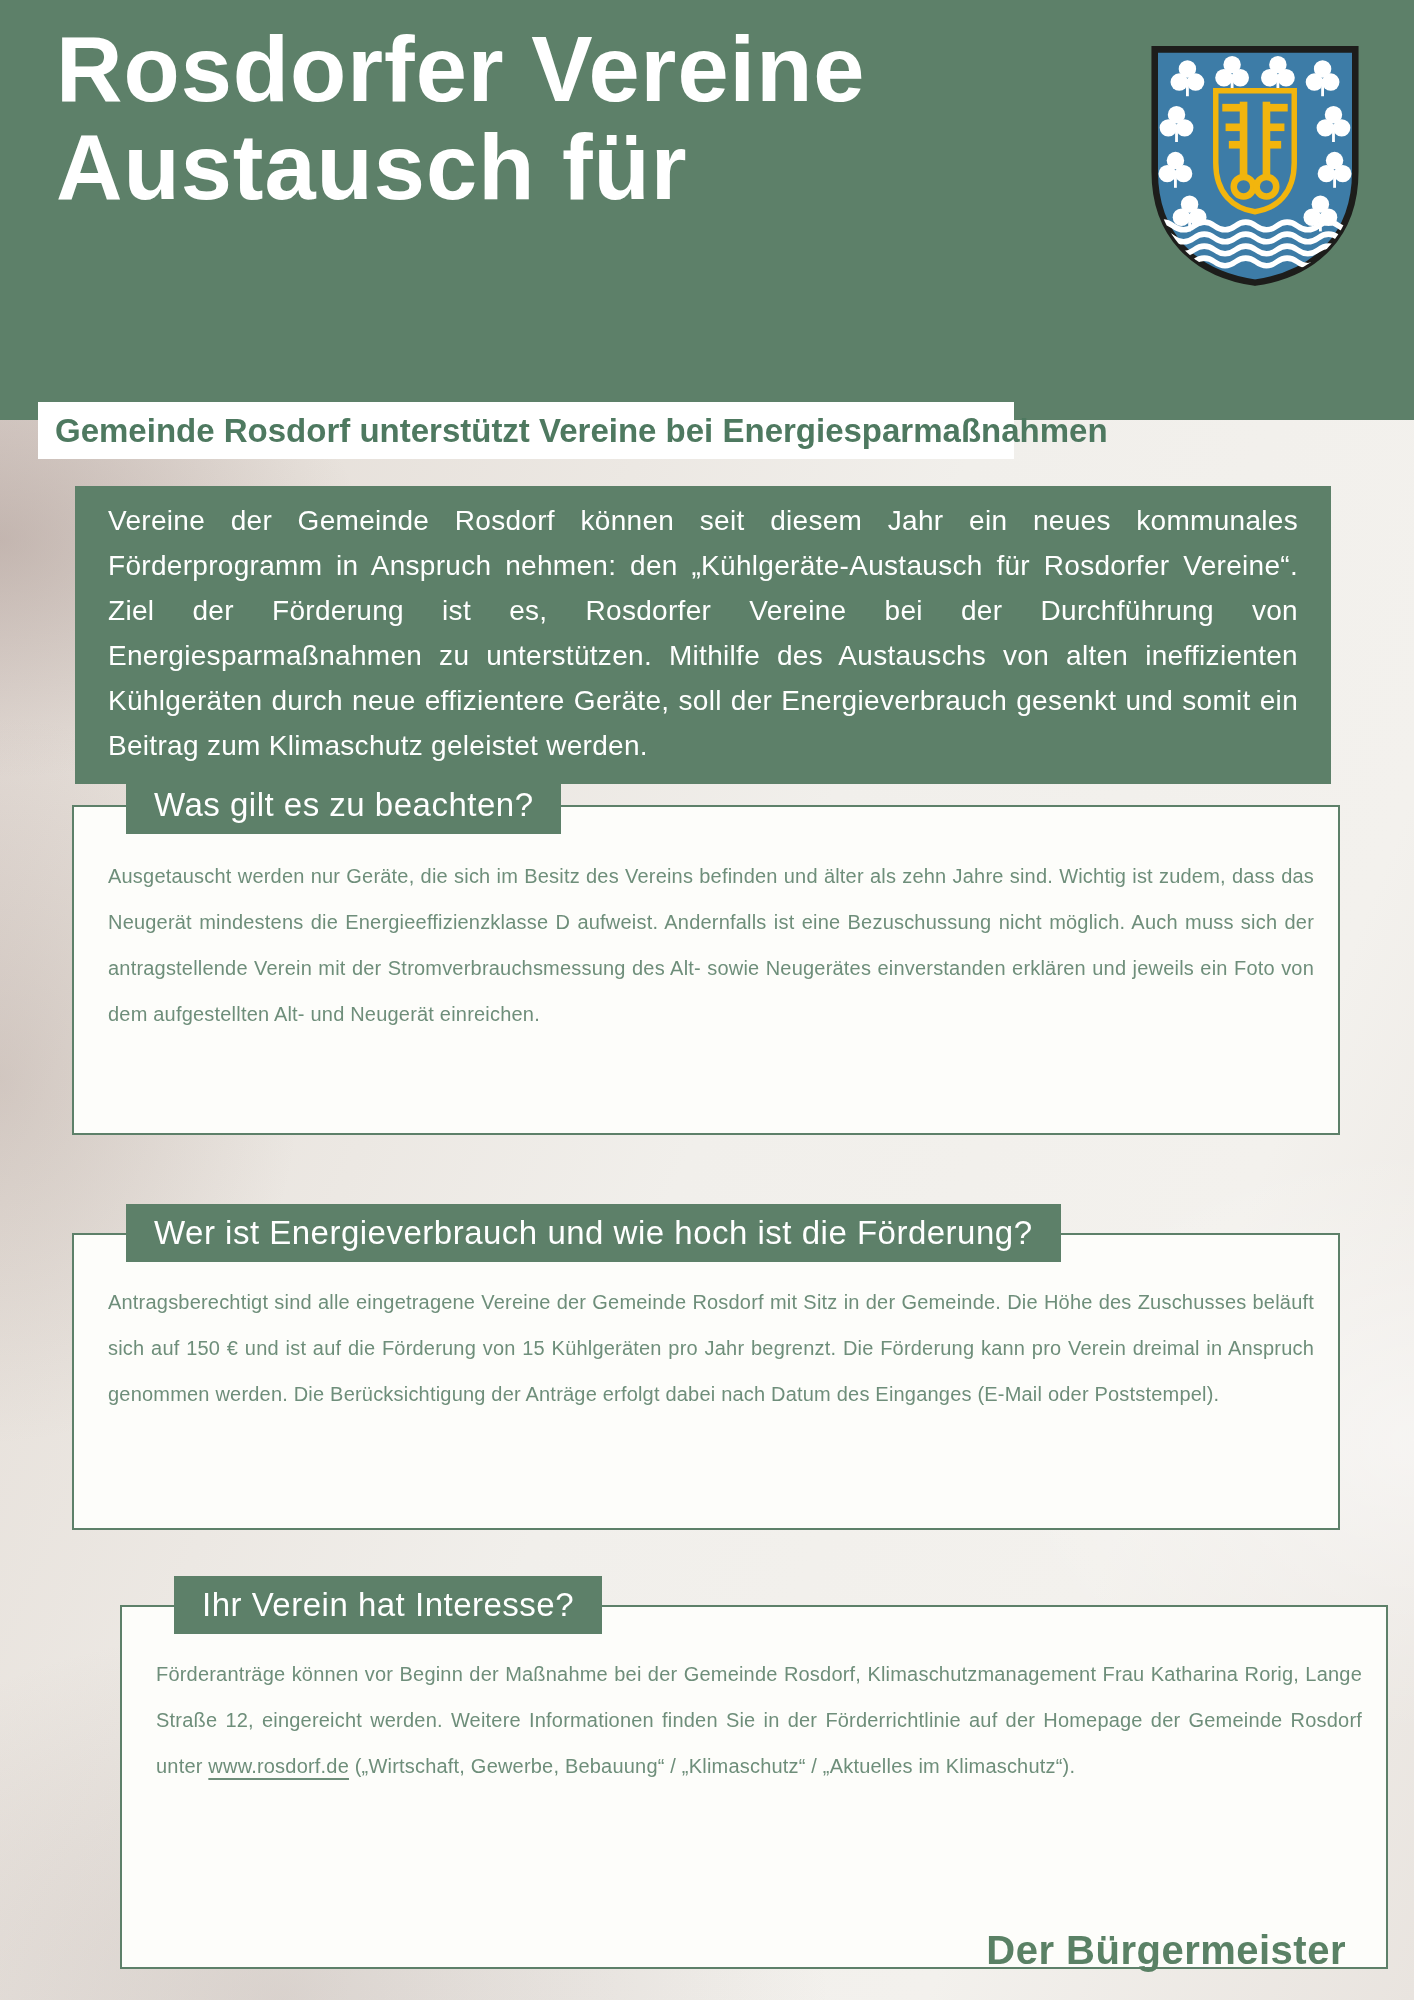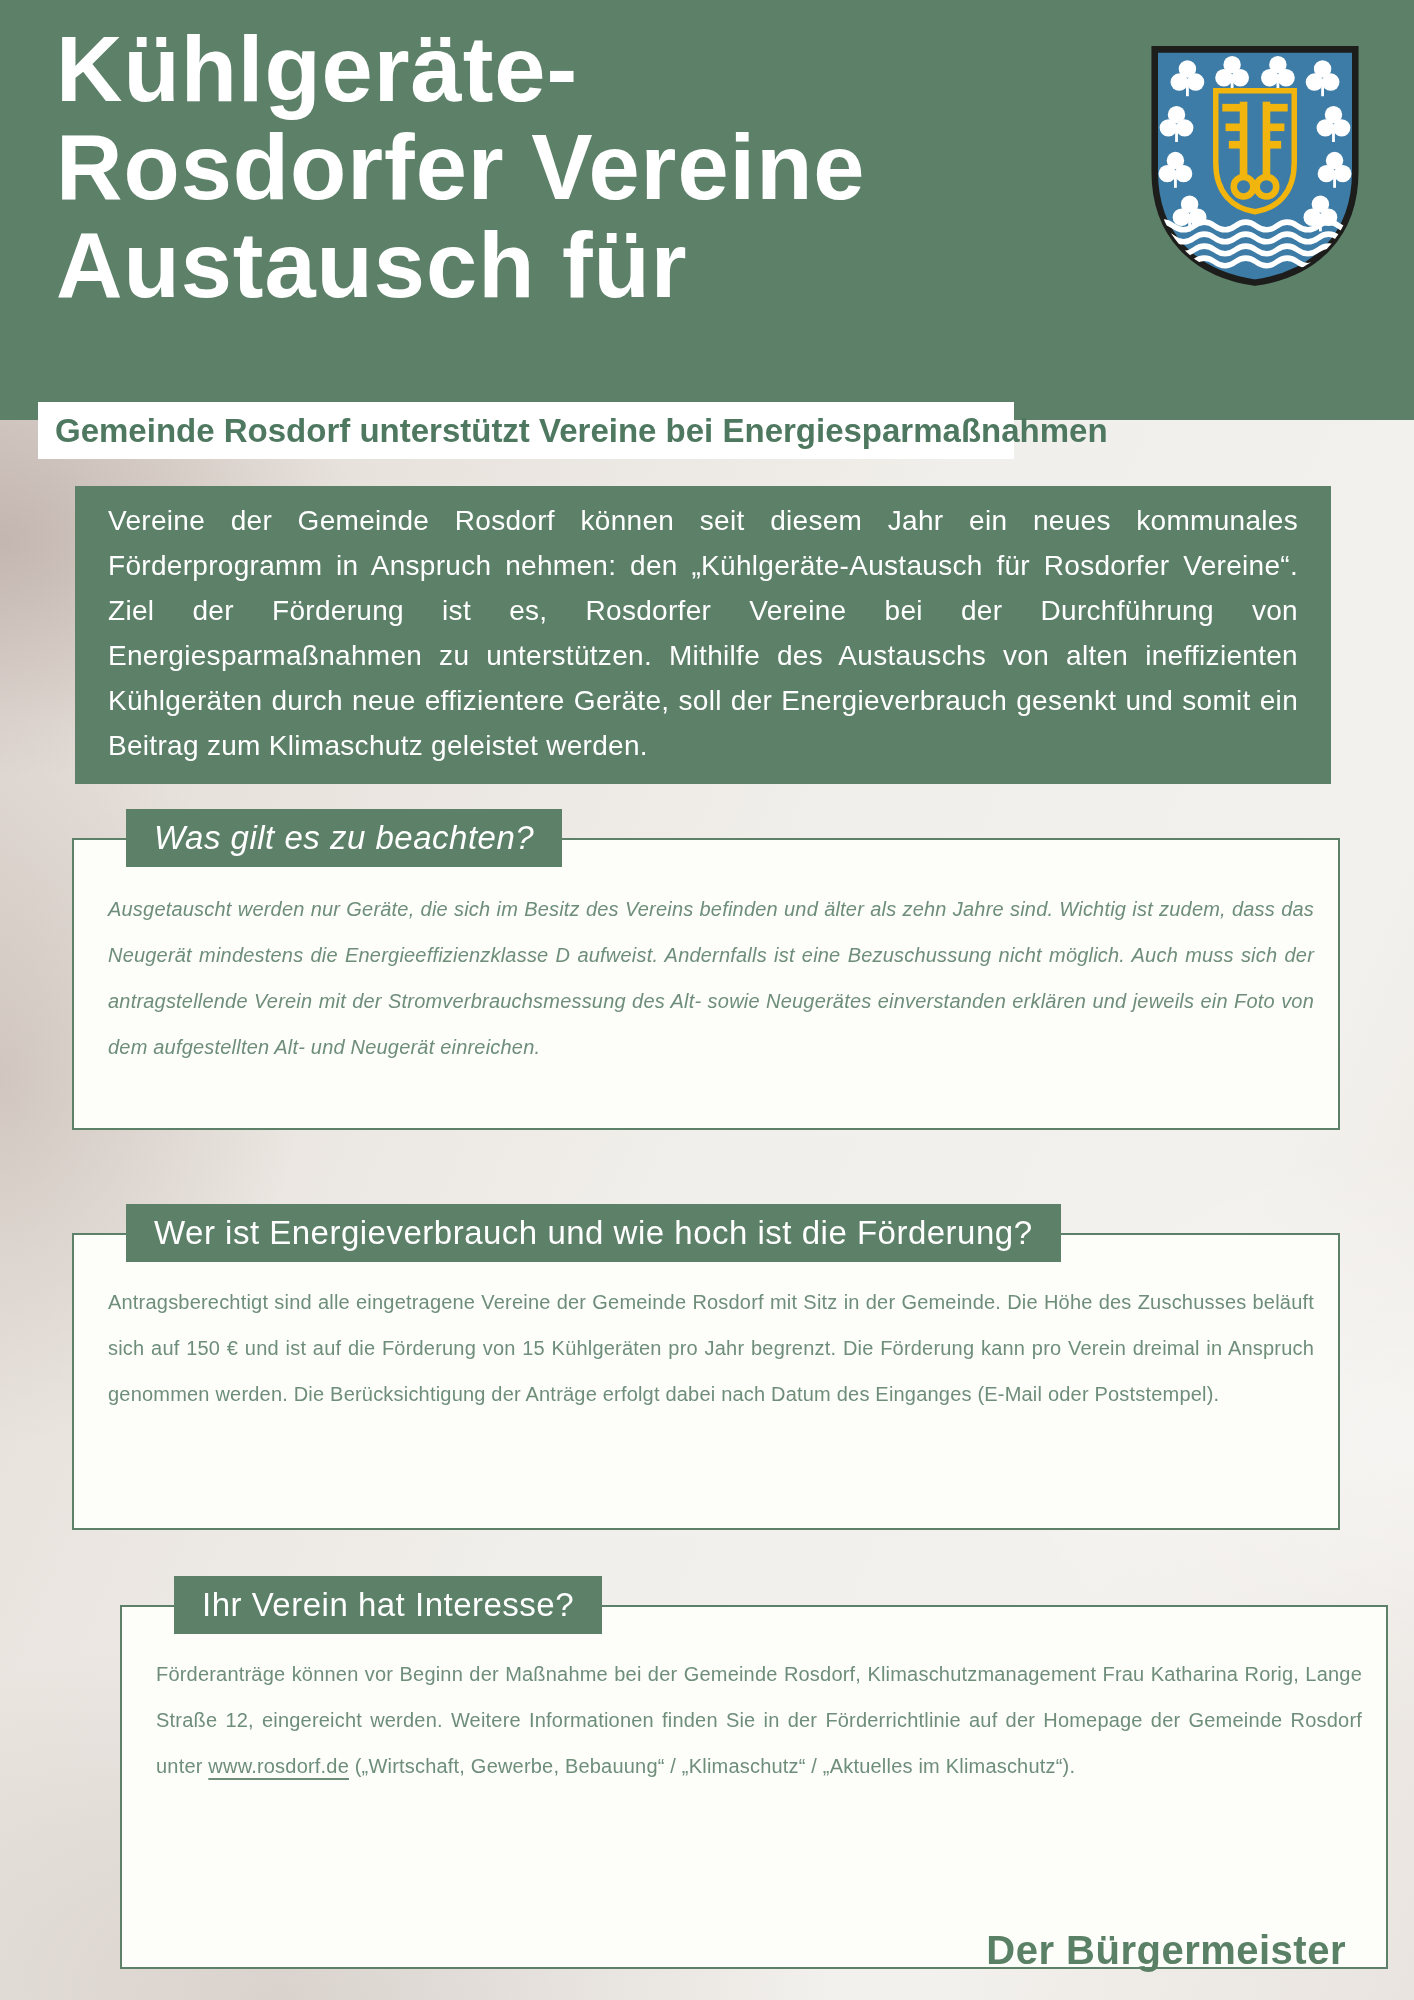--- a/index.html
+++ b/index.html
@@ -38,21 +38,21 @@
     position:absolute; left:75px; top:486px; width:1256px; min-height:270px;
     background:#5d8069; color:#ffffff; box-sizing:border-box;
     padding:12px 33px 16px 33px;
     font-size:28px; line-height:45px; font-weight:300;
     text-align:justify; letter-spacing:.3px;
   }
   .section{
     position:absolute; left:72px; width:1268px;
     background:#fdfdfa; border:2px solid #5d8069; box-sizing:border-box;
   }
-  .s1{ top:838px;  height:292px;font-style:italic; }
+  .s1{ top:805px;  height:330px; }
   .s2{ top:1233px; height:297px; }
   .s3{ top:1605px; height:364px;margin-left:48px; }
   .tab{
     position:absolute; top:-31px; left:52px; height:58px; line-height:58px;
     background:#5d8069; color:#ffffff; font-size:33px; font-weight:300;
     padding:0 28px; letter-spacing:.5px; white-space:nowrap;
   }
   .section-body{
     padding:46px 24px 0 34px;
     font-size:20px; line-height:46px; font-weight:300;
@@ -67,21 +67,20 @@
     color:#5a8165; font-weight:bold; font-size:40px; letter-spacing:.5px;
   }
 </style>
 </head>
 <body>
 
 <div id="poster">
 
   <div class="green-header">
     <div class="title">
-      <div>Kühlgeräte-</div>
       <div>Rosdorfer Vereine</div>
       <div>Austausch für</div>
     </div>
 
     <svg class="crest" viewBox="0 0 200 230" aria-hidden="true">
       <defs>
         <g id="trefoil" fill="#ffffff">
           <circle cx="0" cy="-8" r="8"></circle>
           <circle cx="-7.5" cy="4" r="8"></circle>
           <circle cx="7.5" cy="4" r="8"></circle>

